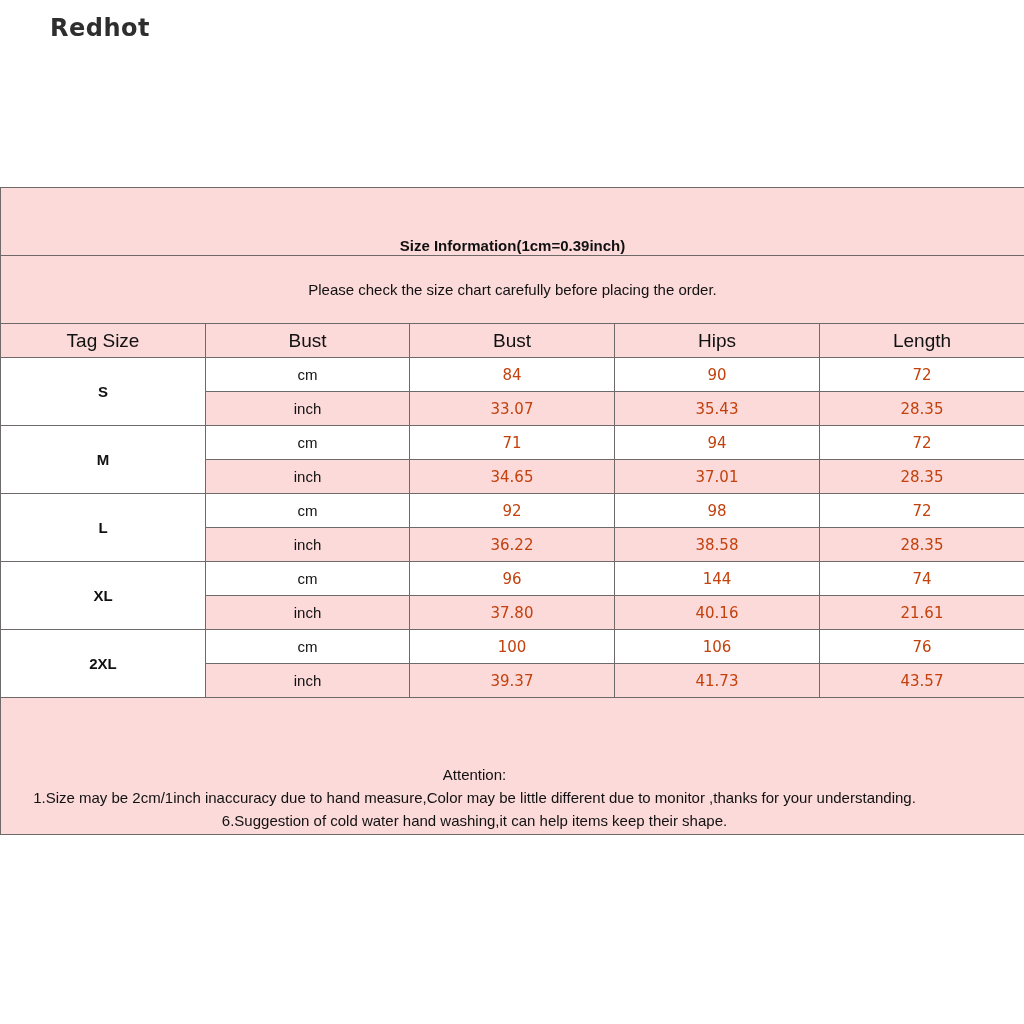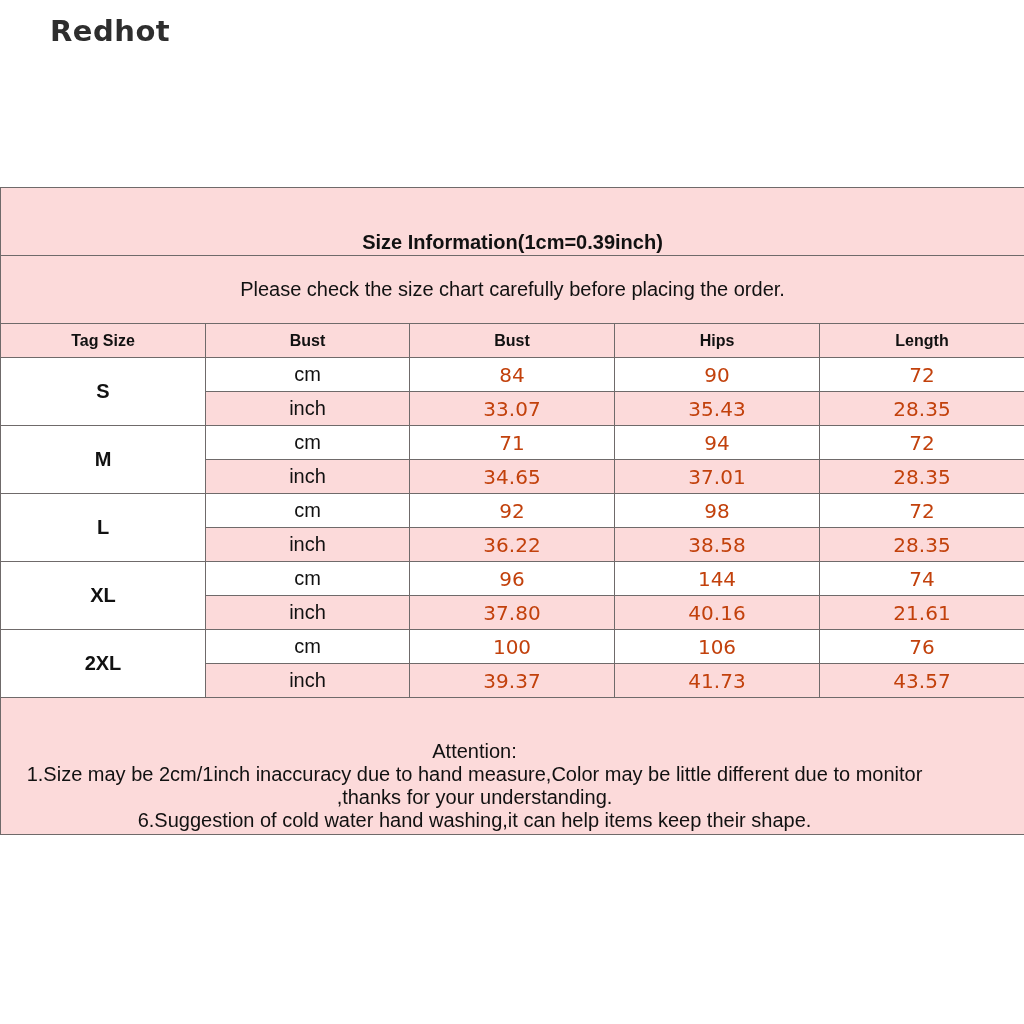--- a/index.html
+++ b/index.html
@@ -2,37 +2,37 @@
 <html><head>
 <meta charset="utf-8">
 <style>
   html, body { margin: 0; padding: 0; }
   body {
     width: 1024px; height: 1024px; background: #ffffff; position: relative;
     overflow: hidden; font-family: "Liberation Sans", sans-serif; color: #111;
   }
   .brand {
     position: absolute; left: 50px; top: 14px;
-    font-family: "DejaVu Sans", sans-serif; font-weight: bold; font-size: 29px;
+    font-family: "DejaVu Sans", sans-serif; font-weight: bold; font-size: 24px;
     color: #2e2e2e; letter-spacing: 0.5px;
   }
   .chart {
     position: absolute; left: 0; top: 187px; width: 1024px;
     border-collapse: collapse; table-layout: fixed;
   }
   .chart td {
     border: 1.5px solid #6f6a6a; padding: 0; text-align: center;
-    vertical-align: middle; font-size: 20px;
+    vertical-align: middle; font-size: 15px;
   }
   .pink { background: #fcdada; }
   .white { background: #ffffff; }
   .title-cell { height: 67px; vertical-align: bottom !important; font-weight: bold; font-size: 16px; }
   .title-cell span { display: inline-block; padding-bottom: 1px; }
   .notice-cell { height: 67px; font-size: 16px; }
-  .hdr td { height: 33px; font-weight: bold; font-size: 16px; }
+  .hdr td { height: 33px; font-weight: normal; font-size: 19px; }
   .row td { height: 33px; }
   .size-cell { font-weight: bold; font-size: 17px; background: #ffffff; }
   .num { font-family: "DejaVu Sans", sans-serif; font-size: 16px; color: #c2410c; }
   .unit { font-size: 17px; }
   .notes-cell {
     height: 134px; text-align: right; vertical-align: bottom !important;
     font-size: 16px; line-height: 23px; padding: 0 0 2px 4px !important;
   }
   .notes-cell div { white-space: normal; padding-right: 80px; }
 </style>

